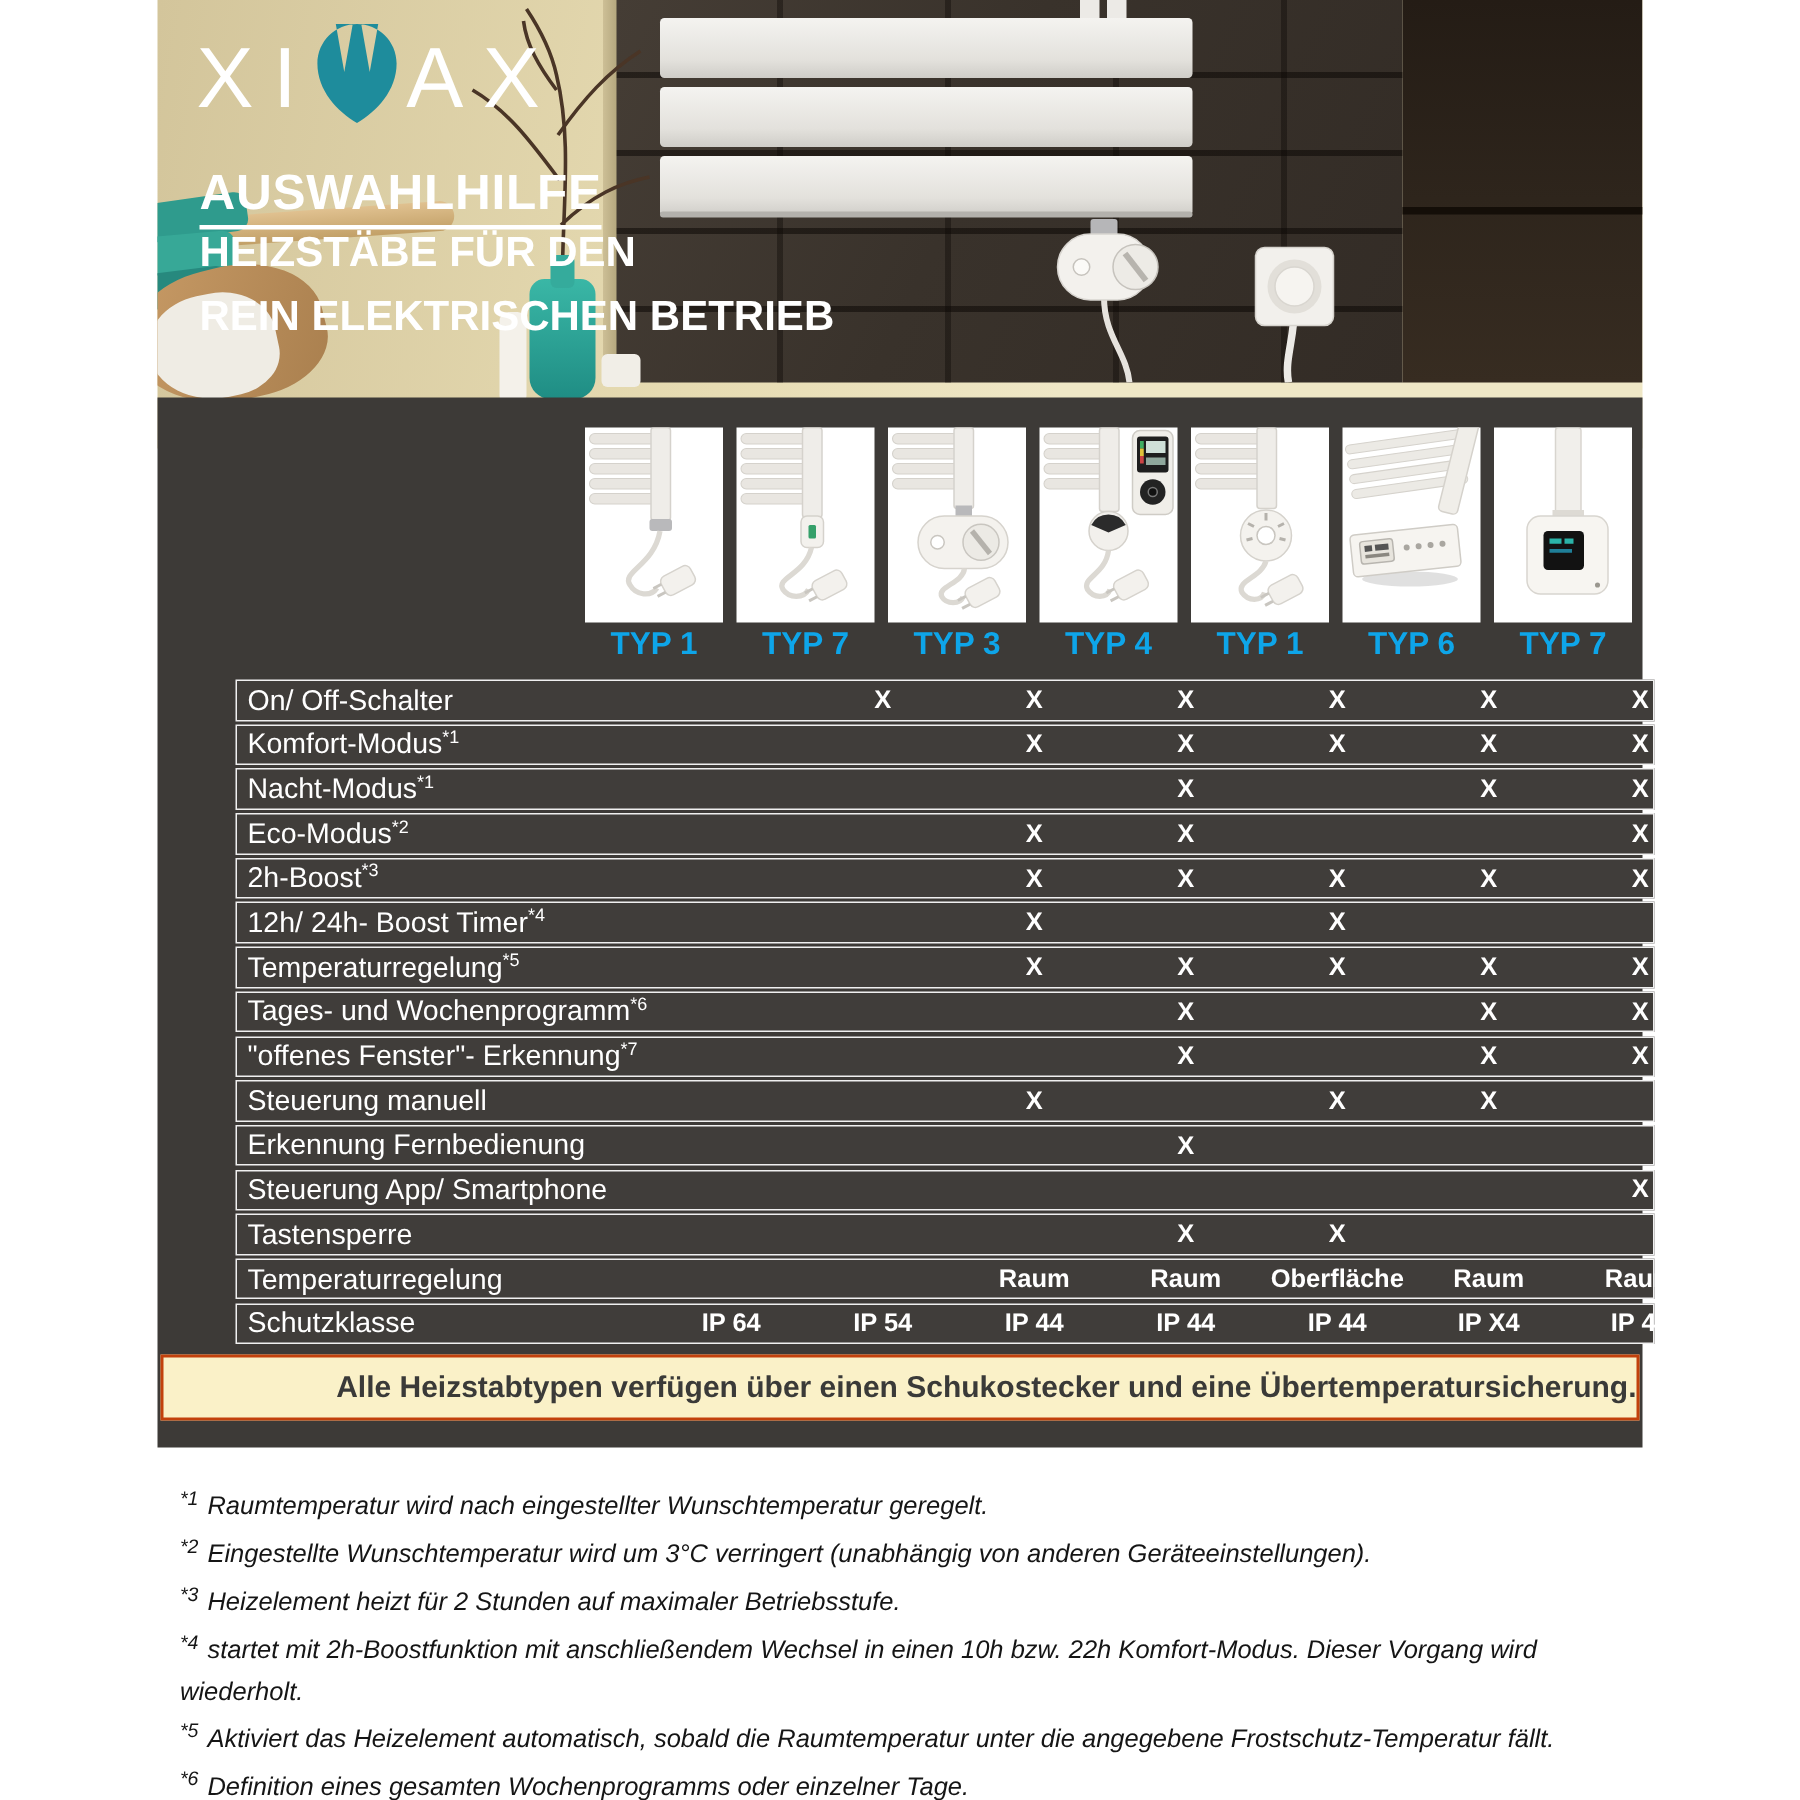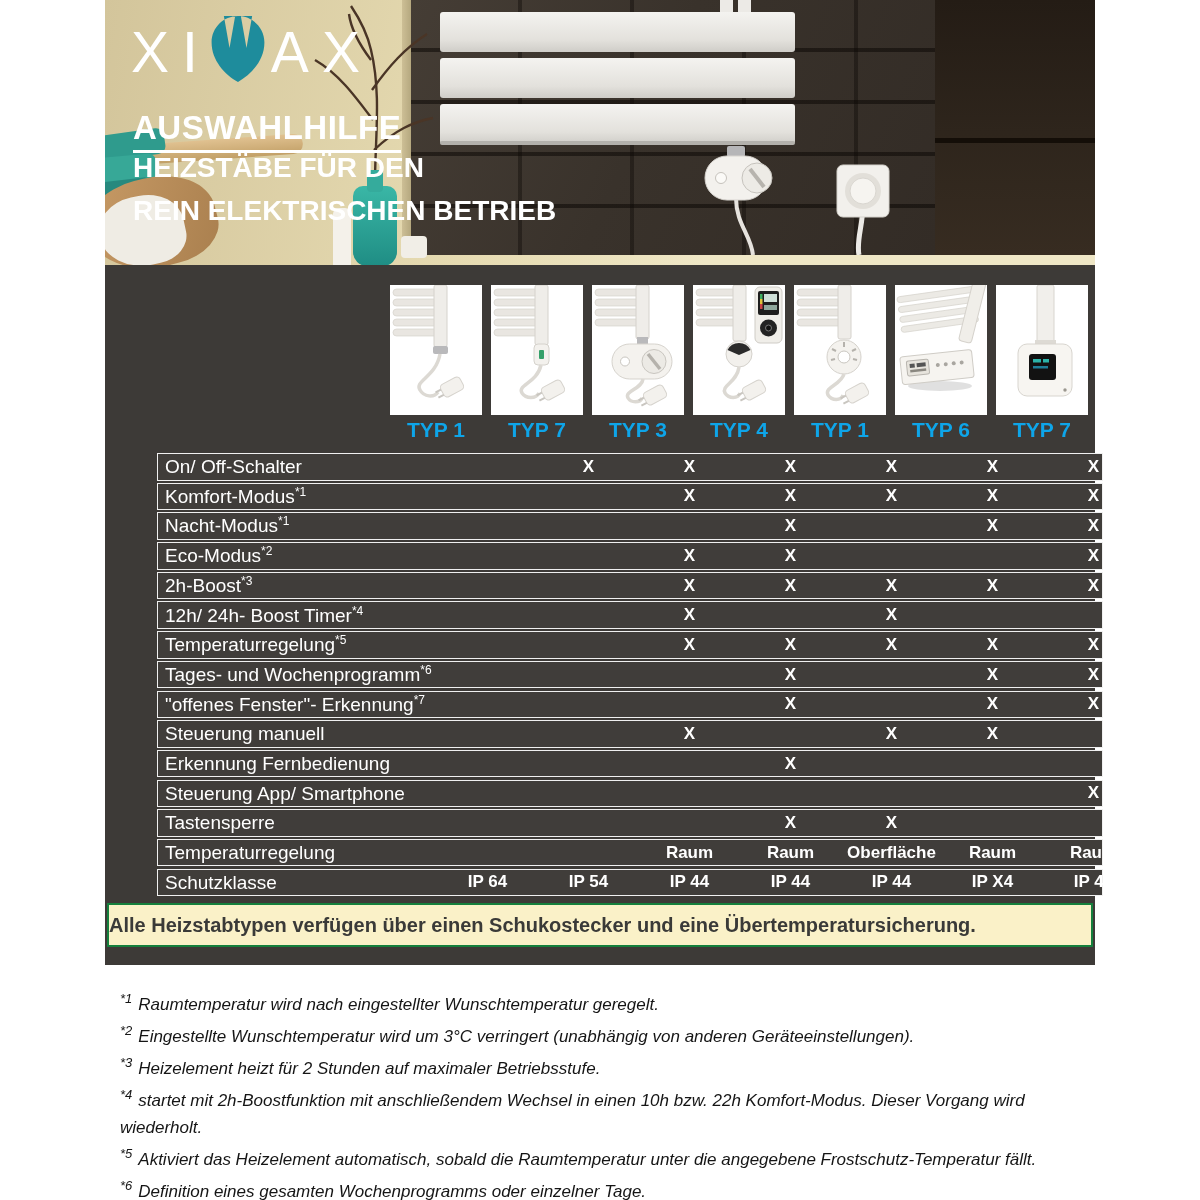--- a/index.html
+++ b/index.html
@@ -50,22 +50,22 @@
   .typ-labels{left:285px;top:153px;display:grid;grid-template-columns:repeat(7,92px);column-gap:9px;}
   .tcol{color:#0ea5e9;font-weight:bold;font-size:21px;text-align:center;}
 
   .rows{left:20px;top:188px;width:946px;margin-left:32px;}
   .trow{box-sizing:border-box;height:27.5px;border:1.5px solid #f0f0f0;margin-bottom:2.2px;background:var(--row-bg);
         display:grid;grid-template-columns:279px repeat(7,101px);align-items:center;}
   .rlabel{color:#fff;font-size:19px;padding-left:7px;white-space:nowrap;}
   .rlabel sup{font-size:12px;}
   .tcell{color:#fff;font-weight:bold;font-size:17px;text-align:center;white-space:nowrap;}
 
-  .notebar{left:2px;top:638px;width:986px;height:44px;box-sizing:border-box;background:var(--note-bg);border:2px solid #15803d;
-           display:flex;align-items:center;justify-content:flex-start;}
+  .notebar{left:2px;top:638px;width:986px;height:44px;box-sizing:border-box;background:var(--note-bg);border:2px solid #c2410c;
+           display:flex;align-items:center;justify-content:flex-end;}
   .notebar span{color:var(--note-text);font-size:20px;font-weight:bold;}
 
   
   .footnotes{left:120px;top:986px;width:980px;color:#151515;}
   .fnote{font-style:italic;font-size:17px;line-height:26.5px;}
   .fnote sup{font-size:13px;font-style:italic;margin-right:6px;}
 </style>
 </head>
 <body>
 

